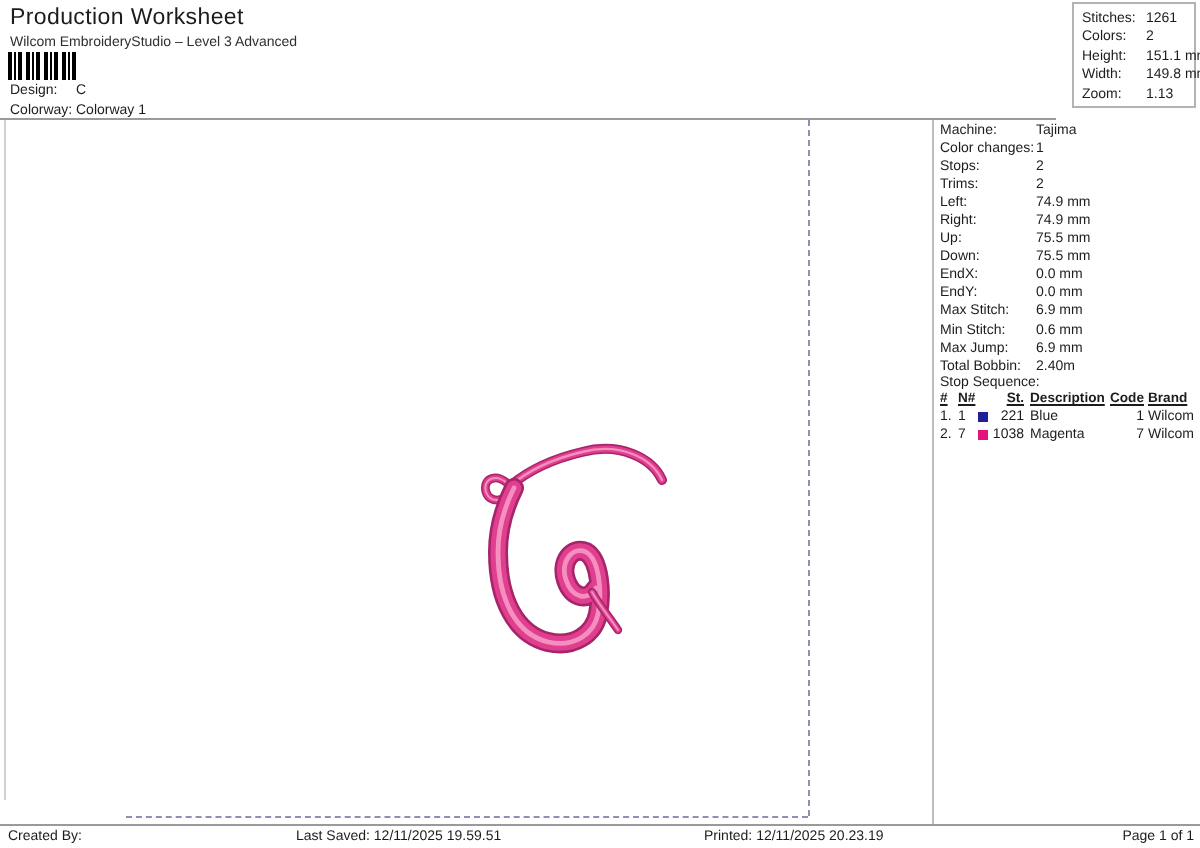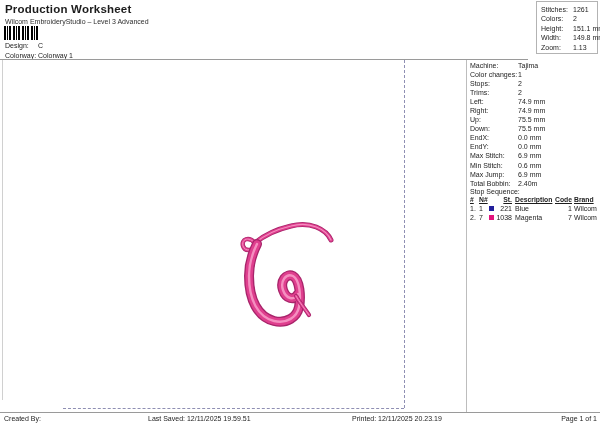--- a/index.html
+++ b/index.html
@@ -1,19 +1,19 @@
 <!DOCTYPE html>
 <html style="--thread-main: #df3f8e; --thread-dark: #a8246a; --thread-light: #f58fc0;"><head>
 <meta charset="utf-8">
 <style>
   html,body{margin:0;padding:0}
   body{width:600px;height:424px;background:#ffffff;position:relative;overflow:hidden;
        font-family:"Liberation Sans",sans-serif;color:#1c1c1c;}
   .abs{position:absolute}
-  .t-title{left:5px;top:3px;font-size:11.5px;font-weight:bold;letter-spacing:.2px}
+  .t-title{left:5px;top:3px;font-size:11.5px;font-weight:normal;letter-spacing:.2px}
   .t-sub{left:5px;top:18px;font-size:7px;color:#2e2e2e}
   .barcode{left:4px;top:26px;width:34px;height:14px;
     background:repeating-linear-gradient(90deg,#000 0 2px,#fff 2px 3px,#000 3px 4px,#fff 4px 5px,#000 5px 7px,#fff 7px 9px)}
   .kvrow{font-size:7px;white-space:nowrap}
   .kvrow .kl{display:inline-block;width:33px}
   .hdr-rule{left:0;top:59px;width:528px;height:0;border-top:1px solid #9a9a9a}
 
   .summary{left:536px;top:1px;width:62px;height:53px;border:1px solid #b3b3b3;padding:3px 0 0 4px;box-sizing:border-box}
   .srow{font-size:7px;line-height:9.4px;white-space:nowrap}
   .srow .sl{display:inline-block;width:32px}

